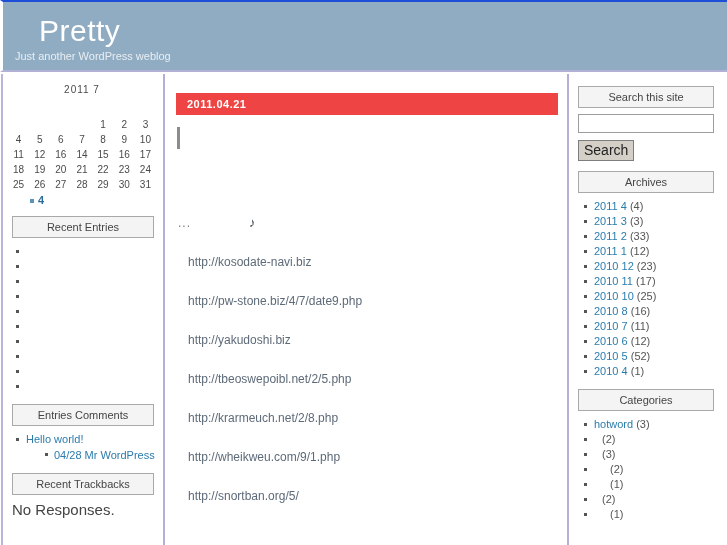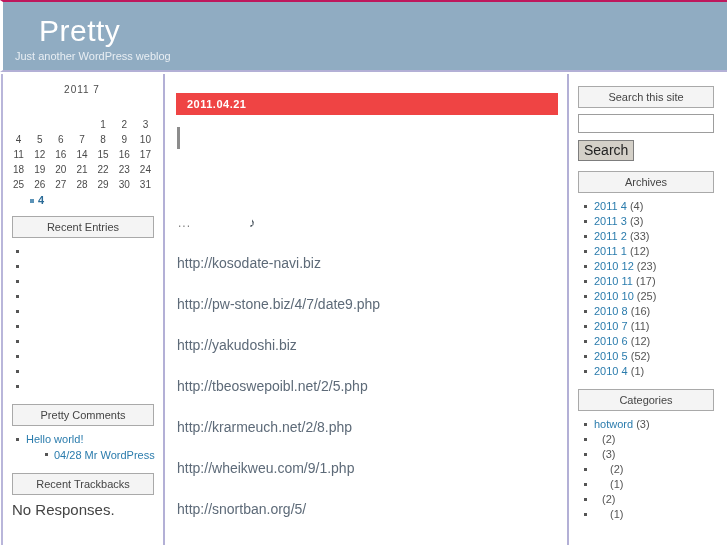--- a/index.html
+++ b/index.html
@@ -25,21 +25,21 @@
 
   
   .banner {
     position: absolute;
     left: 0;
     top: 0;
     width: 727px;
     height: 72px;
     background: #90acc2;
     border-left: 3px solid #ffffff;
-    border-top: 2px solid #be185d;
+    border-top: 2px solid #1d4ed8;
     border-bottom: 2px solid #b3b0d6;
     box-sizing: border-box;
   }
   .blog-title {
     position: absolute;
     left: 36px;
     top: 12px;
     font-size: 30px;
     font-weight: normal;
     color: #ffffff;
@@ -266,22 +266,22 @@
     color: #7d7d7d;
     letter-spacing: 1px;
   }
   .ellipsis-row .note {
     display: inline-block;
     margin-left: 58px;
     color: #3a4650;
     font-size: 13px;
   }
   .link-row {
-    margin: 25px 0 0 1px;
-    font-size: 14px;
+    margin: 25px 0 0 12px;
+    font-size: 12px;
   }
   .link-row:first-of-type { margin-top: 28px; }
   .link-row a {
     color: #5d6a78;
     text-decoration: none;
   }
 </style>
 </head>
 <body>
 
@@ -374,21 +374,21 @@
         <li class="blank"><a href="#"></a></li>
         <li class="blank"><a href="#"></a></li>
         <li class="blank"><a href="#"></a></li>
         <li class="blank"><a href="#"></a></li>
         <li class="blank"><a href="#"></a></li>
         <li class="blank"><a href="#"></a></li>
       </ul>
     </div>
 
     <div class="widget">
-      <div class="widget-title">Pretty Comments</div>
+      <div class="widget-title">Entries Comments</div>
       <ul class="widget-list">
         <li>
           <a href="#">Hello world!</a>
           <ul class="sub-list">
             <li><a href="#">04/28 Mr WordPress</a></li>
           </ul>
         </li>
       </ul>
     </div>
 

